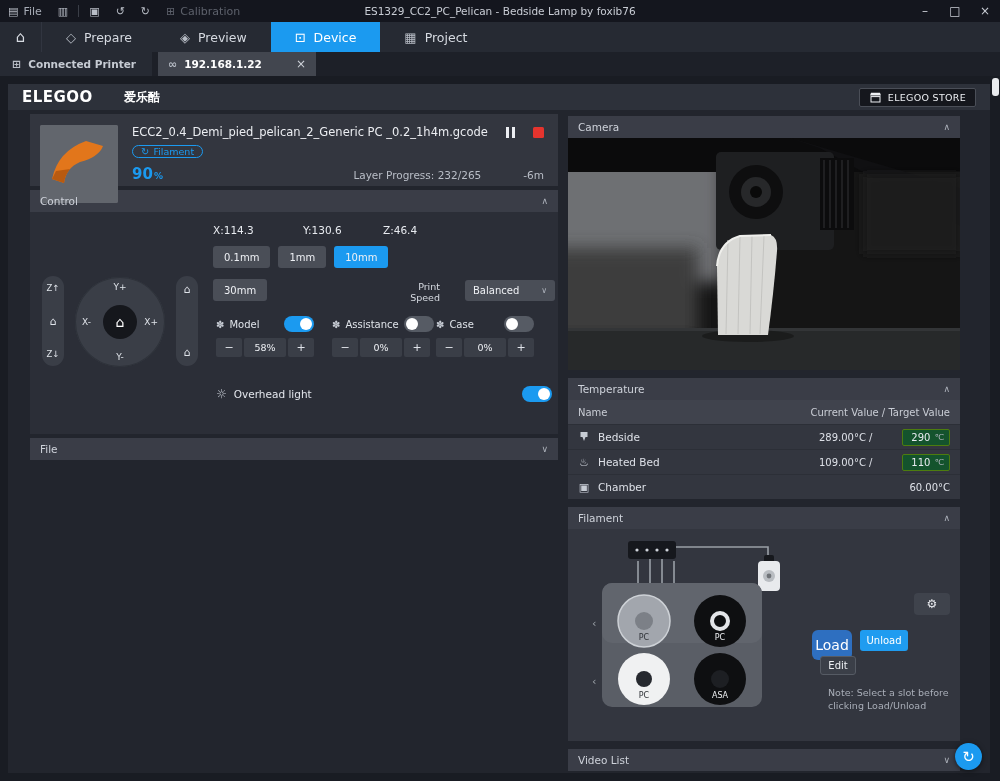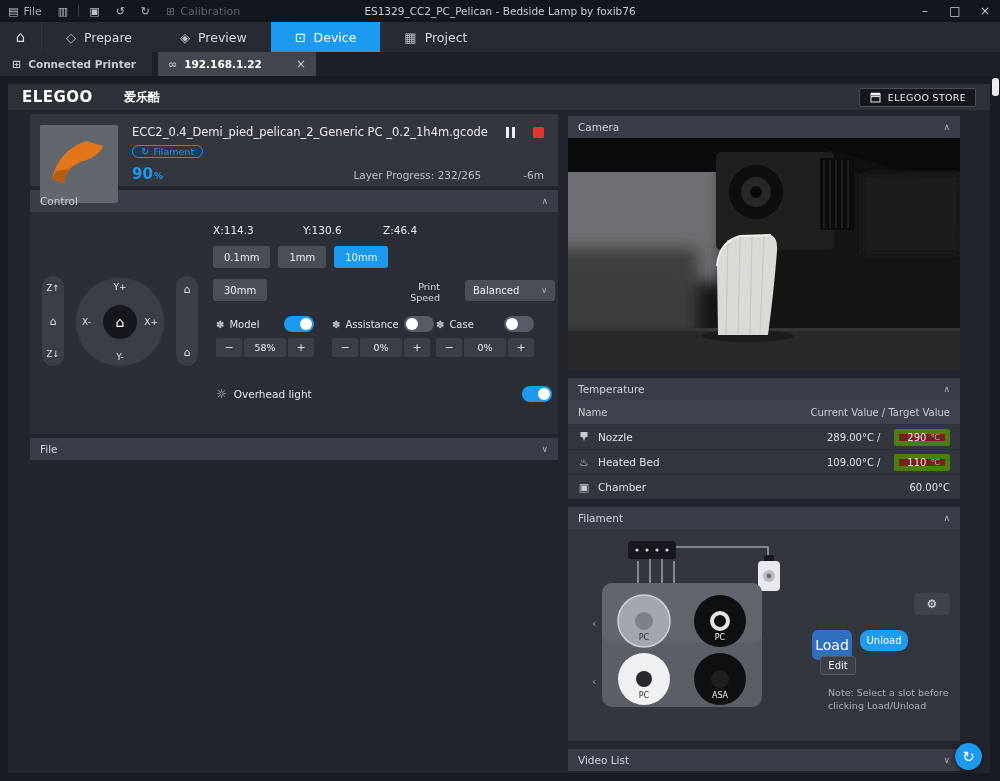--- a/index.html
+++ b/index.html
@@ -95,28 +95,28 @@
   .file-bar{margin-top:4px;}
   .gap4{height:4px;} .gap8{height:8px;}
   
   .camera-body{height:232px;background:#101010;overflow:hidden;}
   .temp-subheader{height:24px;background:#40434d;display:flex;align-items:center;padding:0 10px;font-size:10px;color:#c9cdd5;}
   .temp-cols{margin-left:auto;}
   .temp-row{height:25px;background:#33363f;display:flex;align-items:center;padding:0 10px;font-size:10.5px;color:#dde0e7;border-top:1px solid #2c2f37;}
   .temp-name{display:flex;gap:8px;align-items:center;}
   .temp-ic{font-size:11px;color:#c7ccd4;width:12px;text-align:center;}
   .temp-right{margin-left:auto;display:flex;align-items:center;gap:14px;font-size:10px;}
-  .temp-input-box{display:flex;align-items:center;background:#7f1d1d;border:5px solid #4d7c0f;border-radius:2px;height:17px;padding:0 5px;gap:4px;}
+  .temp-input-box{display:flex;align-items:center;background:#14532d;border:1px solid #4d7c0f;border-radius:2px;height:17px;padding:0 5px;gap:4px;margin-left:16px;}
   input.temp-input{width:22px;background:transparent;border:none;color:#e8ebf0;font-size:10px;text-align:right;font-family:inherit;outline:none;padding:0;}
   .temp-unit{font-size:8.5px;color:#aeb3bc;}
   .filament-body{position:relative;height:212px;background:#33363f;}
   .gear-btn{position:absolute;left:346px;top:64px;width:36px;height:22px;background:#3f434c;border-radius:4px;display:flex;align-items:center;justify-content:center;font-size:12px;color:#e8eaee;}
   .lu-row{position:absolute;left:244px;top:101px;display:flex;gap:8px;}
   .load-btn{width:40px;height:30px;background:#2e6fc0;border-radius:6px;display:flex;align-items:center;justify-content:center;font-size:14px;color:#fff;}
-  .unload-btn{width:48px;height:21px;background:#1f9cf0;border-radius:9px;display:flex;align-items:center;justify-content:center;font-size:10px;color:#fff;}
+  .unload-btn{width:48px;height:21px;background:#1f9cf0;border-radius:3px;display:flex;align-items:center;justify-content:center;font-size:10px;color:#fff;}
   .edit-btn{position:absolute;left:252px;top:127px;width:36px;height:19px;background:#3b3f48;border:1px solid #565b64;border-radius:3px;display:flex;align-items:center;justify-content:center;font-size:10px;color:#eef0f4;}
   .note{position:absolute;left:260px;top:158px;width:146px;font-size:9.5px;color:#a9aeb8;line-height:1.35;}
   
   .scroll-thumb{position:absolute;right:1px;top:78px;width:7px;height:18px;background:#e9ebee;border-radius:3px;}
   .refresh-fab{position:absolute;left:955px;top:743px;width:27px;height:27px;border-radius:50%;background:#1b9af0;color:#fff;display:flex;align-items:center;justify-content:center;font-size:15px;box-shadow:0 1px 5px rgba(0,0,0,.55);z-index:6;}
 </style>
 </head>
 <body>
 
 <div class="titlebar">
@@ -387,21 +387,21 @@
       </div>
       <div class="temp-subheader">
         <span>Name</span>
         <span class="temp-cols">Current Value / Target Value</span>
       </div>
       <div class="temp-row">
         <span class="temp-name">
           <svg class="temp-ic" width="11" height="12" viewBox="0 0 11 12">
             <path d="M2 1 h7 v5 h-2 l-1.5 4 l-1.5-4 H2 Z" fill="#c7ccd4"></path>
           </svg>
-          <span>Nozzle</span>
+          <span>Bedside</span>
         </span>
         <span class="temp-right">
           <span>289.00°C /</span>
           <span class="temp-input-box">
             <input class="temp-input" value="290" style="">
             <span class="temp-unit">℃</span>
           </span>
         </span>
       </div>
       <div class="temp-row">

